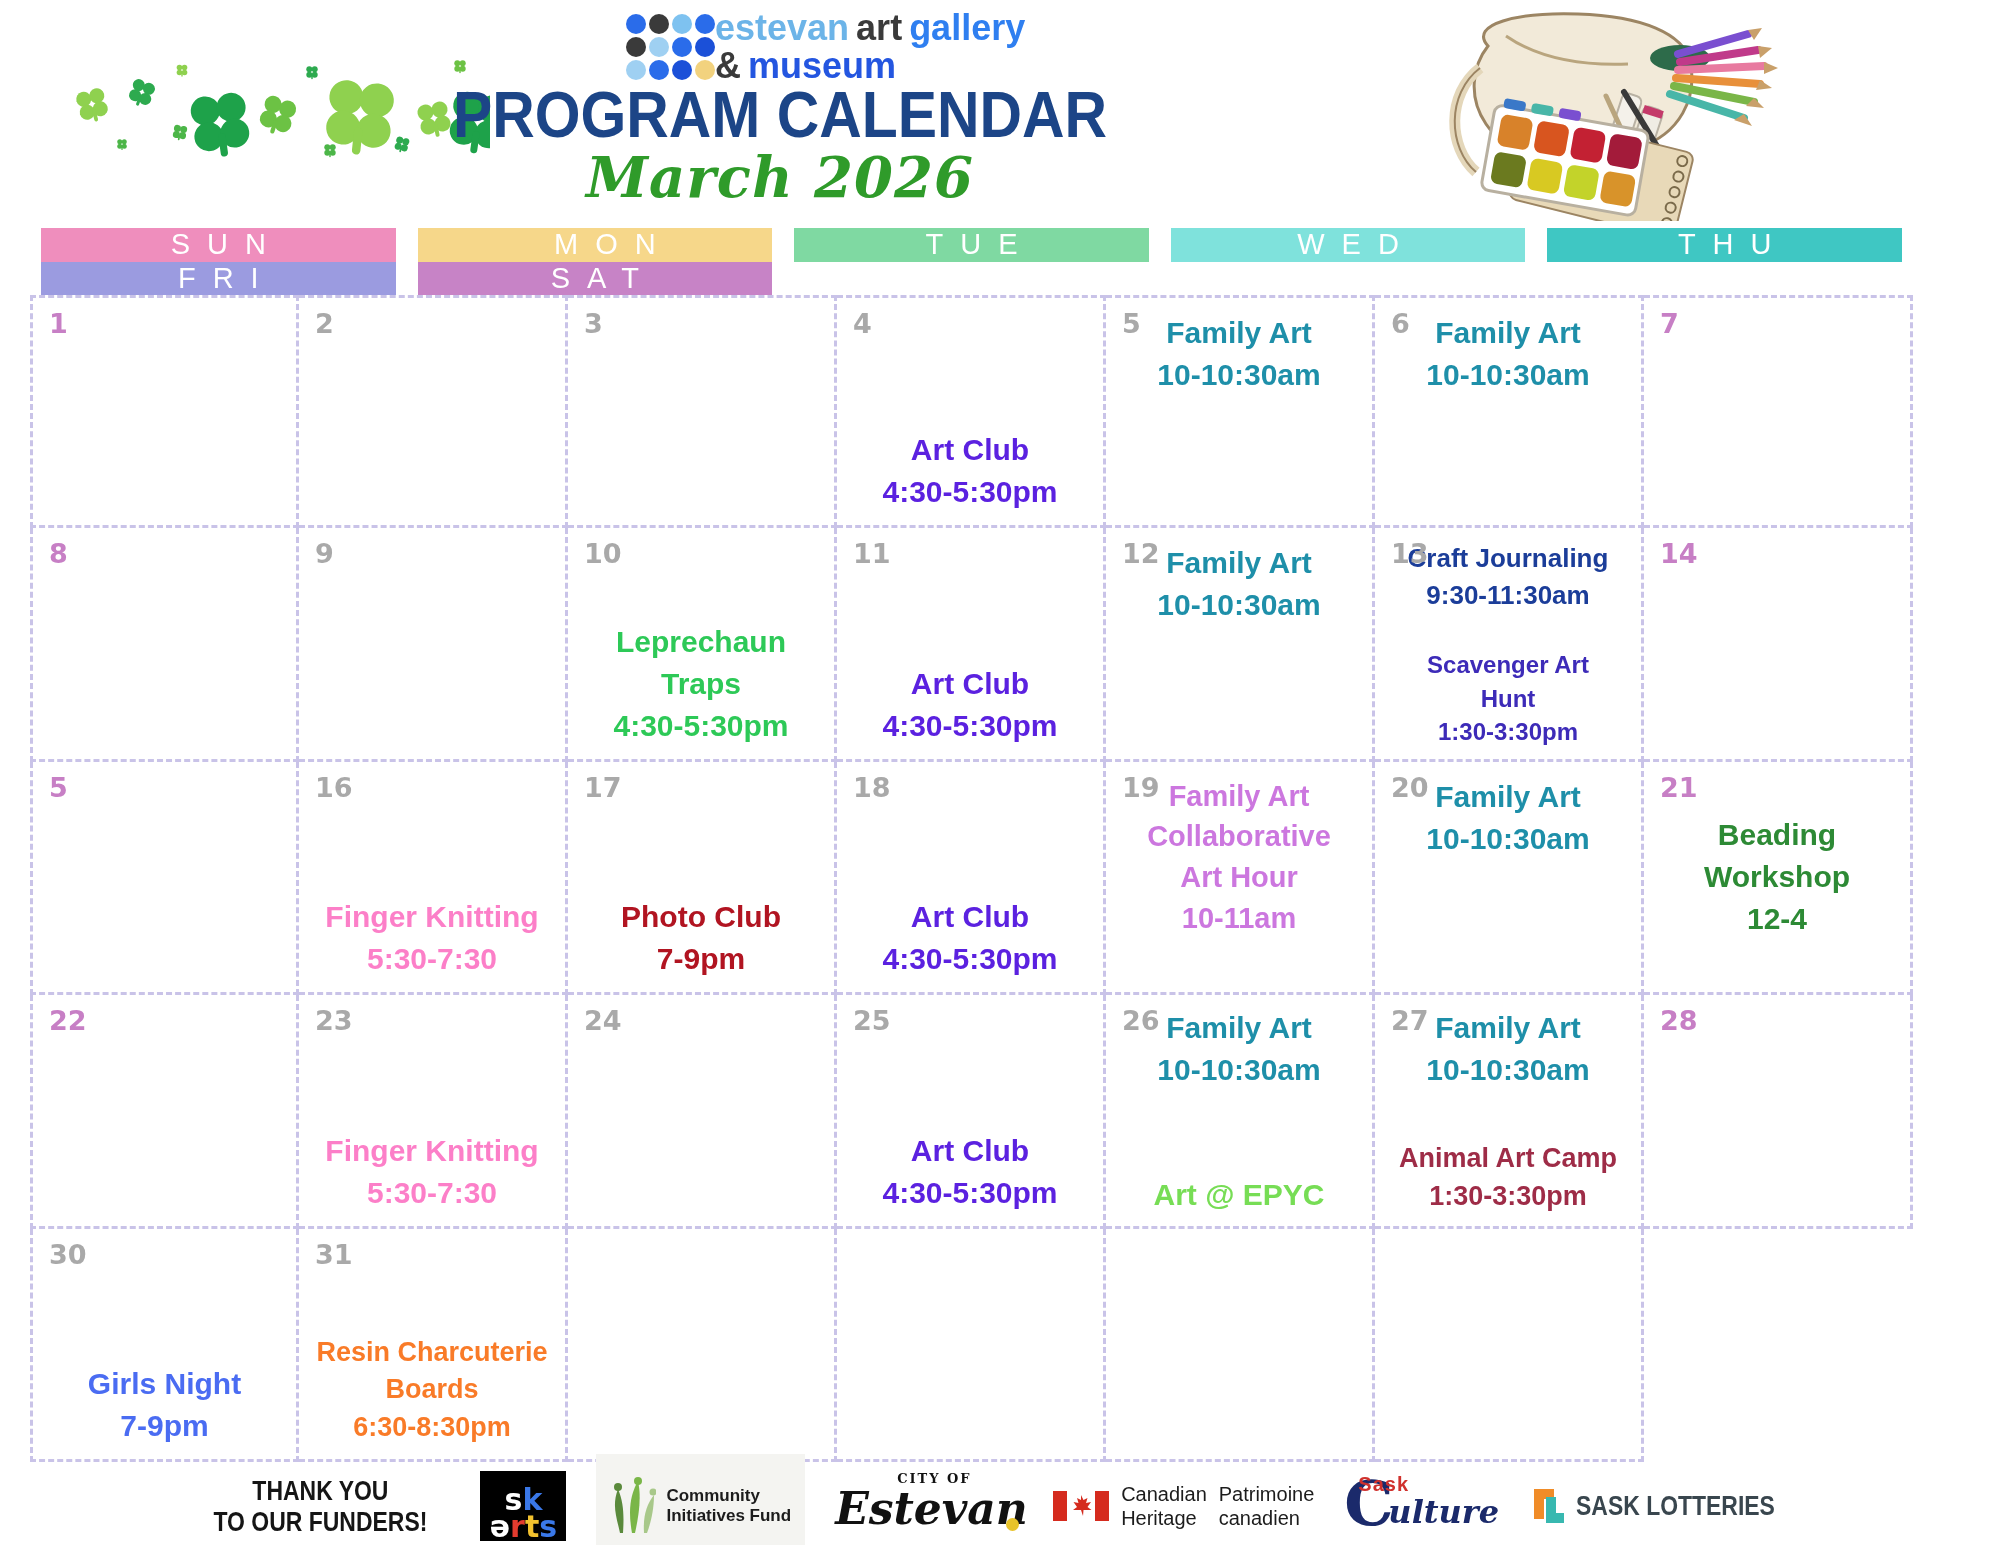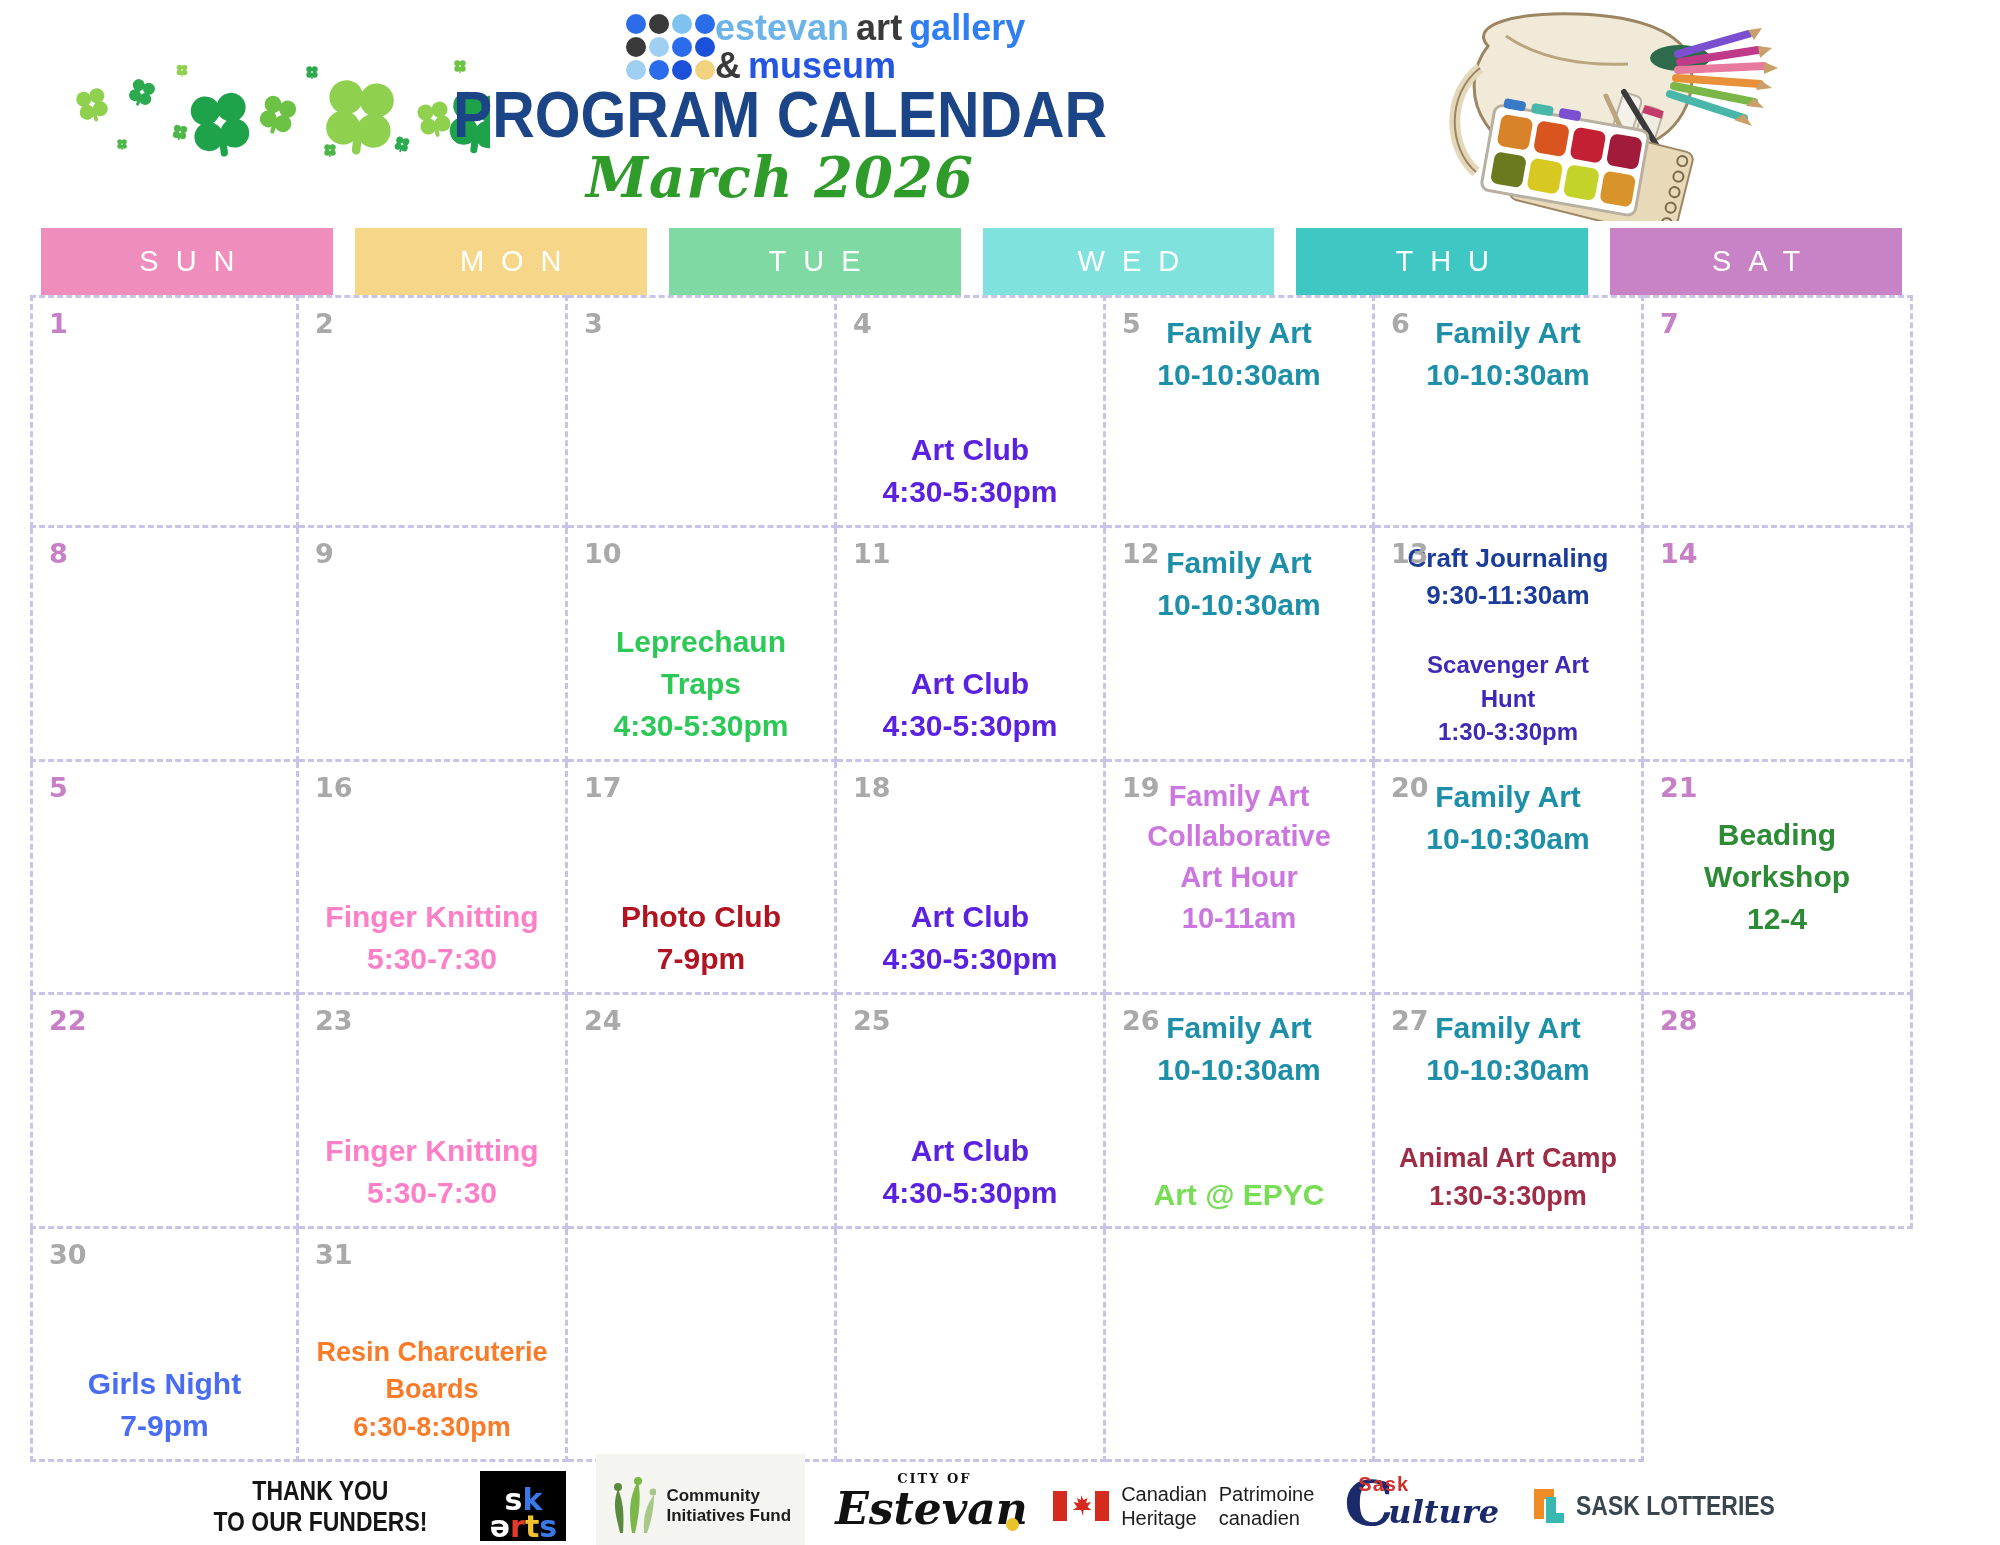--- a/index.html
+++ b/index.html
@@ -21,21 +21,21 @@
   #page-title{
     font-size:64px;font-weight:700;color:#1c4587;letter-spacing:0px;
     transform:scaleX(0.92);transform-origin:center;white-space:nowrap;
   }
   #page-subtitle{
     margin-top:-8px;font-family:"DejaVu Serif",serif;font-style:italic;font-weight:700;
     font-size:56px;color:#2f9b2a;letter-spacing:1px;
   }
   
   #weekday-row{position:absolute;left:30px;top:228px;width:1883px;height:67px;
-    display:grid;grid-template-columns:repeat(6,1fr);}
+    display:grid;grid-template-columns:repeat(5,1fr);}
   .wk-col{padding:0 11px;}
   .wk-box{height:100%;display:flex;align-items:center;justify-content:center;
     color:#ffffff;font-size:29px;font-weight:400;letter-spacing:17px;padding-left:17px;}
   
   #calendar-grid{position:absolute;left:30px;top:295px;width:1883px;height:1167px;
     display:grid;grid-template-columns:repeat(7,1fr);grid-template-rows:repeat(5,1fr);}
   .cell{position:relative;border-right:3px dashed #c9c3e8;border-bottom:3px dashed #c9c3e8;background:#fff;}
   .cell:nth-child(-n+7){border-top:3px dashed #c9c3e8;}
   .cell:nth-child(7n+1){border-left:3px dashed #c9c3e8;}
   .date{position:absolute;top:10px;left:16px;font-family:"DejaVu Sans",sans-serif;
@@ -206,20 +206,23 @@
     <div class="wk-col">
       <div class="wk-box" style="background: rgb(127, 217, 162);">TUE</div>
     </div>
     <div class="wk-col">
       <div class="wk-box" style="background: rgb(127, 226, 220);">WED</div>
     </div>
     <div class="wk-col">
       <div class="wk-box" style="background: rgb(63, 199, 195);">THU</div>
     </div>
     <div class="wk-col">
+      <div class="wk-box" style="background: rgb(155, 155, 224);">FRI</div>
+    </div>
+    <div class="wk-col">
       <div class="wk-box" style="background: rgb(199, 131, 198);">SAT</div>
     </div>
   </div>
 
 <div id="calendar-grid">
     <div class="cell">
       <span class="date weekend">1</span>
     </div>
     <div class="cell">
       <span class="date">2</span>

